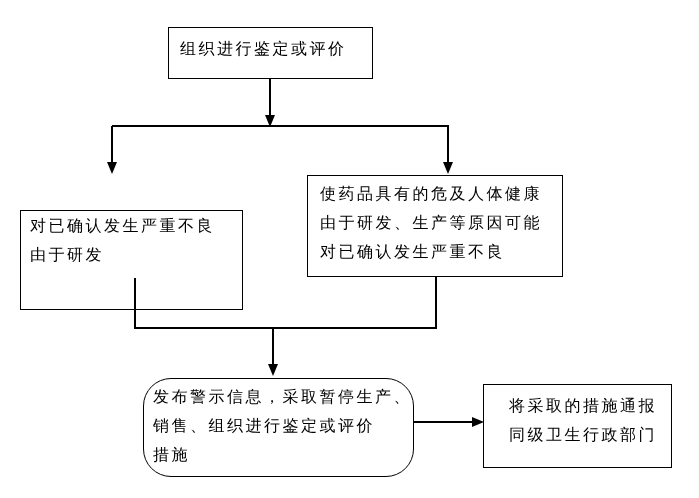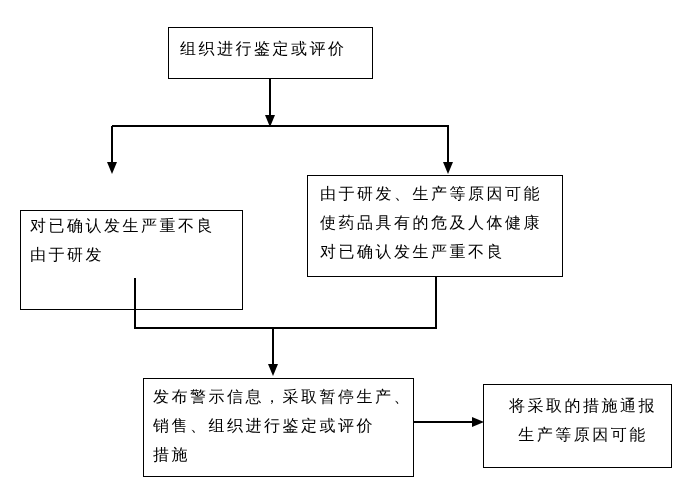--- a/index.html
+++ b/index.html
@@ -22,21 +22,21 @@
   }
   .tline {
     line-height: 29px;
     height: 29px;
     white-space: nowrap;
   }
   
   #n0 { left: 168px; top: 27px;  width: 205px; height: 52px;  padding: 6px 0 0 11px; }
   #n1 { left: 20px;  top: 178px; width: 223px; height: 100px; padding: 0 0 16px 9px; margin-top: 32px; }
   #n2 { left: 307px; top: 175px; width: 256px; height: 102px; padding: 3px 0 0 12px; }
-  #n3 { left: 143px; top: 378px; width: 271px; height: 99px;  padding: 3px 0 0 9px; }
+  #n3 { left: 143px; top: 378px; width: 271px; height: 99px;  padding: 3px 0 0 9px; border-radius: 28px; }
   #n4 { left: 483px; top: 384px; width: 189px; height: 84px;  padding: 6px 0 0 11px; text-align: center; }
   
   .cline { position: absolute; background: #000000; }
   #c-top-stem      { left: 269px; top: 79px;  width: 2px;   height: 37px; }
   #c-branch-bar    { left: 112px; top: 125px; width: 337px; height: 2px; }
   #c-branch-left   { left: 111px; top: 126px; width: 2px;   height: 36px; }
   #c-branch-right  { left: 447px; top: 126px; width: 2px;   height: 36px; }
   #c-merge-left    { left: 134px; top: 278px; width: 2px;   height: 51px; }
   #c-merge-right   { left: 435px; top: 277px; width: 2px;   height: 52px; }
   #c-merge-bar     { left: 134px; top: 327px; width: 303px; height: 2px; }
@@ -68,34 +68,34 @@
   <div class="node" id="n0">
     <div class="tline">组织进行鉴定或评价</div>
   </div>
 
   <div class="node" id="n1">
     <div class="tline">对已确认发生严重不良</div>
     <div class="tline">由于研发</div>
   </div>
 
   <div class="node" id="n2">
+    <div class="tline">使药品具有的危及人体健康</div>
     <div class="tline">由于研发、生产等原因可能</div>
-    <div class="tline">使药品具有的危及人体健康</div>
     <div class="tline">对已确认发生严重不良</div>
   </div>
 
   <div class="node" id="n3">
     <div class="tline">发布警示信息，采取暂停生产、</div>
     <div class="tline">销售、组织进行鉴定或评价</div>
     <div class="tline">措施</div>
   </div>
 
   <div class="node" id="n4">
     <div class="tline">将采取的措施通报</div>
-    <div class="tline">生产等原因可能</div>
+    <div class="tline">同级卫生行政部门</div>
   </div>
 
   <div class="cline" id="c-top-stem"></div>
   <div class="arr down" id="a-top-stem"></div>
 
   <div class="cline" id="c-branch-bar"></div>
   <div class="cline" id="c-branch-left"></div>
   <div class="arr down" id="a-branch-left"></div>
   <div class="cline" id="c-branch-right"></div>
   <div class="arr down" id="a-branch-right"></div>

